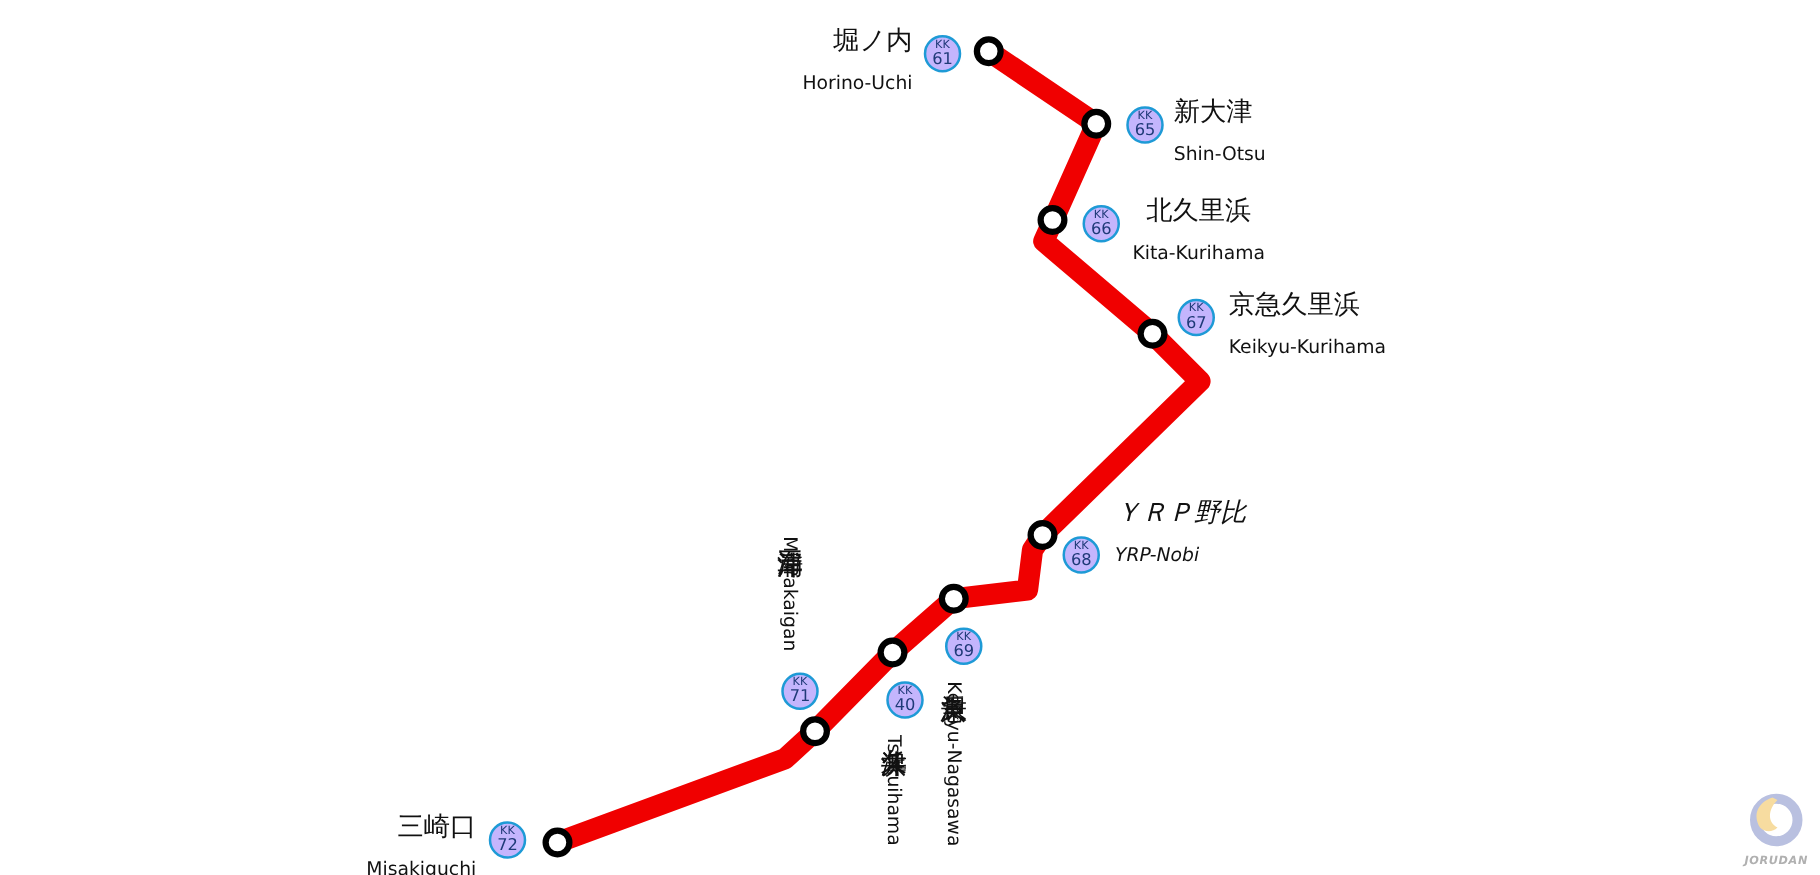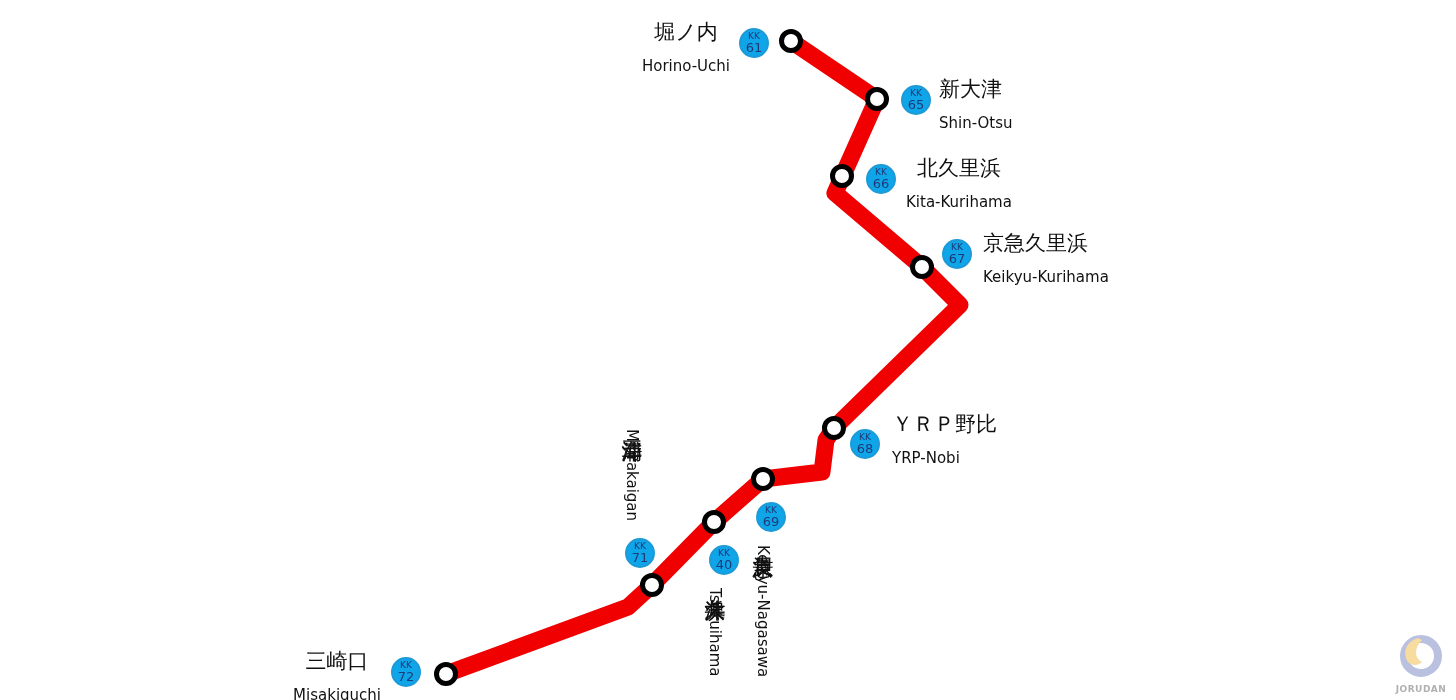--- a/index.html
+++ b/index.html
@@ -1,34 +1,34 @@
 <!DOCTYPE html>
 <html><head>
 <meta charset="utf-8">
 <style>
   html, body { margin: 0; padding: 0; background: #ffffff; }
   body { width: 1456px; height: 700px; position: relative; overflow: hidden;
          font-family: "DejaVu Sans", "Liberation Sans", sans-serif; color: #111; }
   #map { position: absolute; left: 0; top: 0; width: 1456px; height: 700px; }
   .badge { position: absolute; width: 30px; height: 30px; border: 2.5px solid #1e9ad6;
-           border-radius: 50%; background: #0ea5e9; box-sizing: border-box;
+           border-radius: 50%; background: #c4b5fd; box-sizing: border-box;
            display: flex; flex-direction: column; align-items: center; justify-content: center;
            color: #1f3a78; line-height: 1; }
   .badge .ln { font-size: 9px; margin-top: -1px; }
   .badge .no { font-size: 13px; font-weight: normal; margin-top: 0px; }
   .label { position: absolute; white-space: nowrap; line-height: 1; }
   .label .ja { font-size: 21px; display: block; }
   .label .en { font-size: 15px; display: block; margin-top: 16px; }
-  .label.right-align { text-align: center; }
+  .label.right-align { text-align: right; }
   .vlabel { position: absolute; writing-mode: vertical-rl; white-space: nowrap; line-height: 1; }
   .vlabel .ja { font-size: 21px; }
   .vlabel .en { font-size: 15px; }
   .logo { position: absolute; left: 1388px; top: 632px; width: 66px; height: 66px; }
   .logo .logo-text { position: absolute; left: 0; top: 52px; width: 66px; text-align: center;
-                     font-size: 9px; color: #b0b0b0; letter-spacing: 0.5px; font-weight: bold; }
+                     font-size: 9px; color: #b0b0b0; letter-spacing: 0.5px; font-weight: bold; font-style: italic; }
 </style>
 </head>
 <body>
 
 <svg id="map" width="1456" height="700" viewBox="0 0 1456 700">
   <polyline points="791,41 877,99 835,193 922,267 960,305 834,428 826,440 822,472 763,479 714,522 652,585 628,607 446,674" fill="none" stroke="#f00000" stroke-width="17" stroke-linejoin="round" stroke-linecap="round"></polyline>
   <g fill="#ffffff" stroke="#000000" stroke-width="5">
     <circle cx="791" cy="41" r="9.5"></circle>
     <circle cx="877" cy="99" r="9.5"></circle>
     <circle cx="842" cy="176" r="9.5"></circle>
@@ -74,21 +74,21 @@
 </div>
 <div class="label" style="left:983px;top:233px;">
   <span class="ja">京急久里浜</span>
   <span class="en">Keikyu-Kurihama</span>
 </div>
 
 <div class="badge" style="left:850px;top:429px;">
   <span class="ln">KK</span>
   <span class="no">68</span>
 </div>
-<div class="label" style="left:892px;top:414px;">
+<div class="label" style="left:892px;top:400px;font-style:italic;">
   <span class="ja">ＹＲＰ野比</span>
   <span class="en">YRP-Nobi</span>
 </div>
 
 <div class="badge" style="left:756px;top:502px;">
   <span class="ln">KK</span>
   <span class="no">69</span>
 </div>
 <div class="vlabel" style="left:752px;top:540px;">
   <span class="ja">京急長沢</span>

